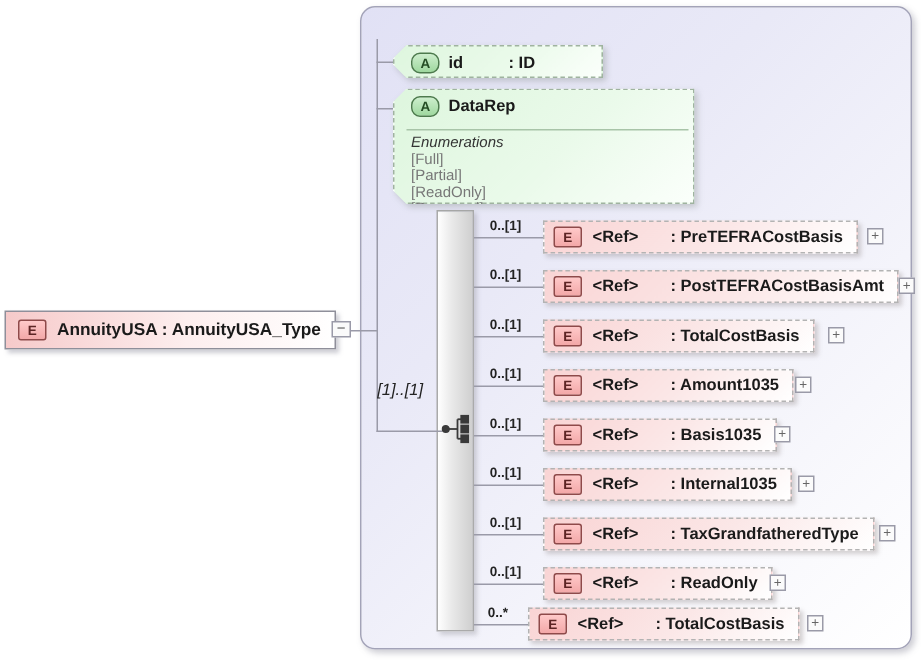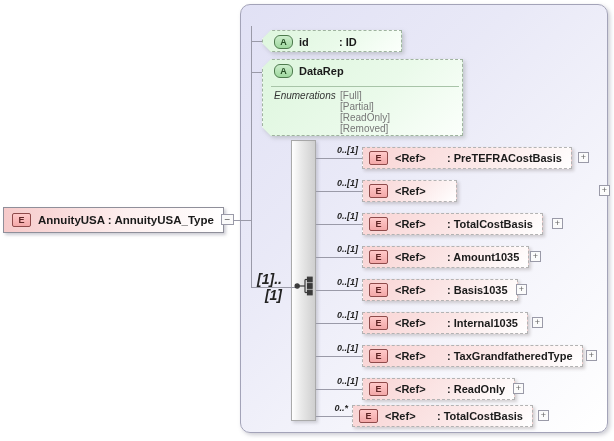--- a/index.html
+++ b/index.html
@@ -63,42 +63,42 @@
     position:absolute;z-index:5;box-sizing:border-box;
     border:1px dashed #9fb39f;
     background:linear-gradient(135deg,#def6de 0%,#eafaea 55%,#fbfffb 100%);
     clip-path:polygon(9px 0,100% 0,100% 100%,9px 100%,0 calc(100% - 9px),0 9px);
   }
   .attr-wrap{position:absolute;z-index:5;filter:drop-shadow(2px 2px 2px rgba(100,110,100,.3));}
   .attr-head{display:flex;align-items:center;gap:6px;padding:4px 0 0 11px;
     font-weight:bold;font-size:11px;color:#1a1a1a;white-space:nowrap;}
   .attr-name{display:inline-block;min-width:34px;}
   .enum-sep{position:absolute;left:8px;right:3px;top:26px;height:1px;background:#a8c4a8;}
-  .enum-row{position:absolute;left:11px;top:30px;display:flex;font-size:10px;color:#777;}
+  .enum-row{position:absolute;left:11px;top:30px;display:flex;font-size:10px;color:#777;flex-direction:column;}
   .enum-label{font-style:italic;color:#333;width:66px;flex:0 0 auto;}
   .enum-values div{line-height:11px;}
 
   
   .seq-bar{
     position:absolute;left:291px;top:140px;width:25px;height:281px;z-index:3;
     border:1px solid #aaa;box-sizing:border-box;
     background:linear-gradient(90deg,#ffffff 0%,#e9e9e9 40%,#cfcfcf 100%);
     box-shadow:2px 2px 3px rgba(120,120,130,.3);
   }
   .seq-glyph{position:absolute;left:294px;top:276px;z-index:6;}
   .seq-card{
-    position:absolute;left:246px;top:271px;width:36px;z-index:6;
-    font-size:14px;font-weight:bold;font-style:italic;color:#222;text-align:right;
+    position:absolute;left:246px;top:254px;width:36px;z-index:6;
+    font-size:11px;font-weight:normal;font-style:italic;color:#222;text-align:right;
   }
 
   
   .row{position:absolute;left:316px;height:22px;z-index:5;}
   .row .card{
-    position:absolute;top:-2px;left:0;text-align:right;
-    font-size:9px;font-weight:bold;font-style:italic;color:#222;
+    position:absolute;top:-2px;left:0;text-align:center;
+    font-size:9px;font-weight:bold;color:#222;
   }
   .row .rline{position:absolute;top:11px;left:0;height:1px;background:#9a9aa8;}
   .ref-box{
     position:absolute;top:0;height:22px;display:inline-flex;align-items:center;
     padding:0 9px 0 6px;box-sizing:border-box;white-space:nowrap;
     border:1px dashed #b3b3b3;
     background:linear-gradient(135deg,#f9d4d4 0%,#fbe7e7 55%,#ffffff 100%);
     box-shadow:2px 2px 3px rgba(120,110,110,.3);
     font-weight:bold;font-size:11px;color:#1a1a1a;
   }
@@ -185,20 +185,21 @@
     </div>
     <div class="expander" style="left:262px;">+</div>
   </div>
 
   <div class="row" style="top:180px;">
     <div class="card" style="width:42px;">0..[1]</div>
     <div class="rline" style="width:46px;"></div>
     <div class="ref-box" style="left:46px;">
       <span class="badge-e">E</span>
       <span class="ref-name">&lt;Ref&gt;</span>
+      <span>: PostTEFRACostBasisAmt</span>
     </div>
     <div class="expander" style="left:283px;">+</div>
   </div>
 
   <div class="row" style="top:213px;">
     <div class="card" style="width:42px;">0..[1]</div>
     <div class="rline" style="width:46px;"></div>
     <div class="ref-box" style="left:46px;">
       <span class="badge-e">E</span>
       <span class="ref-name">&lt;Ref&gt;</span>

